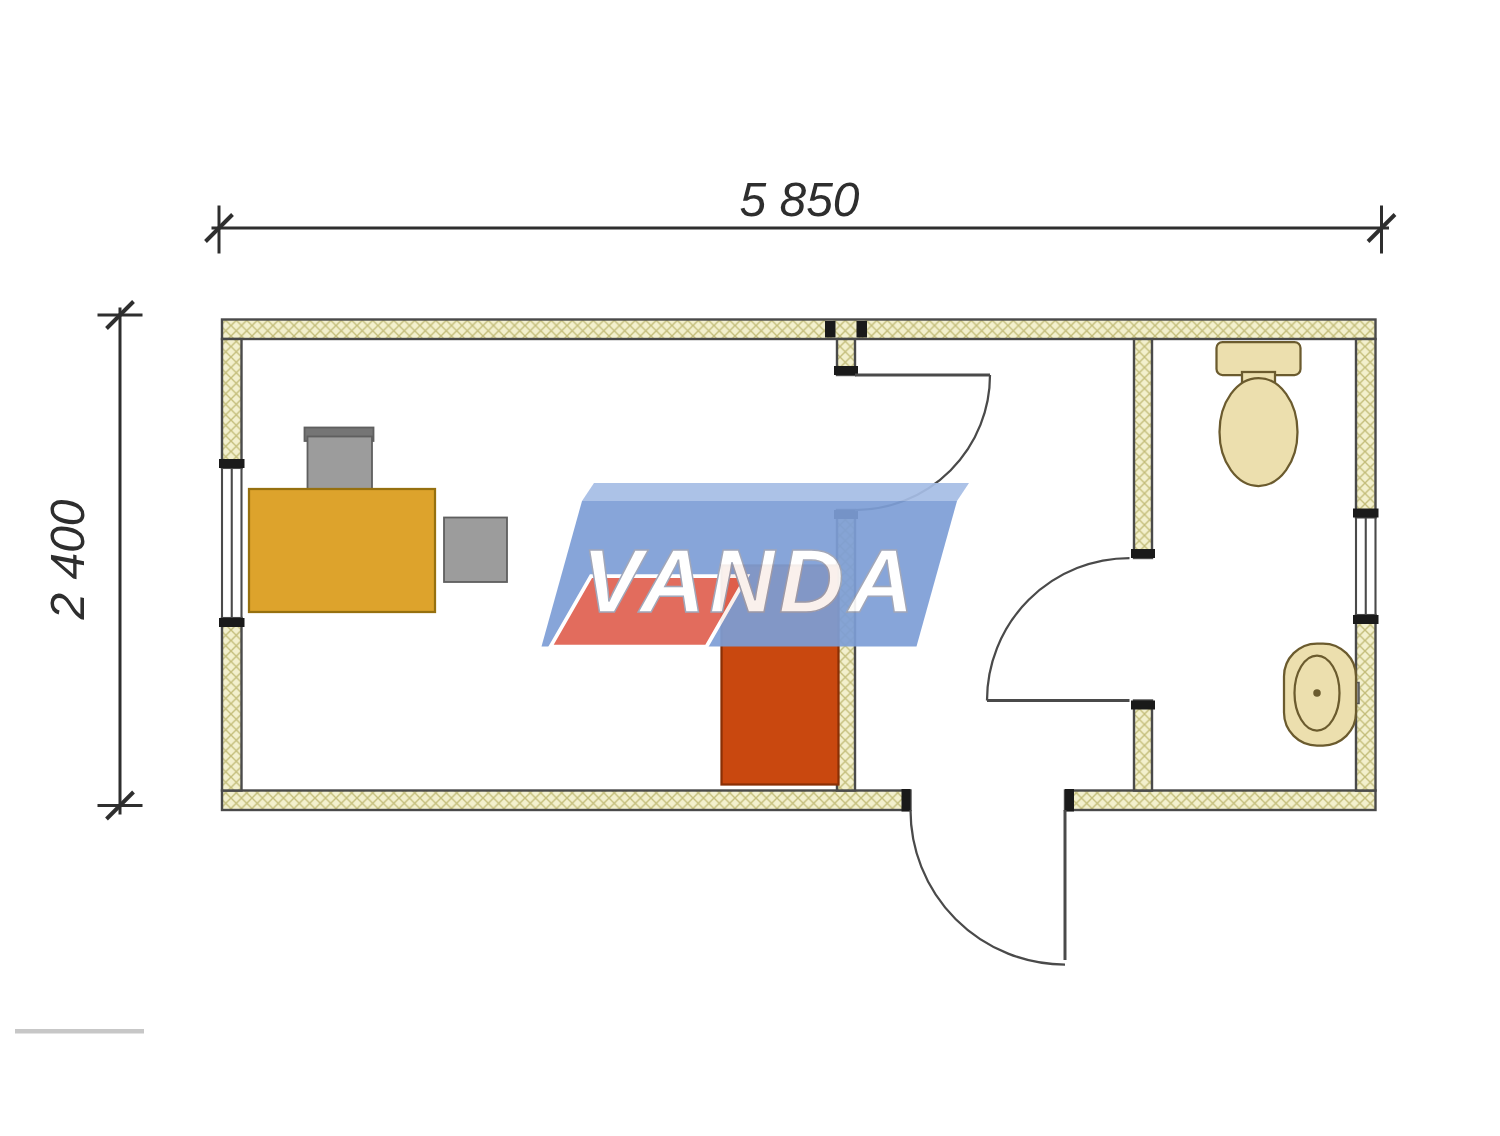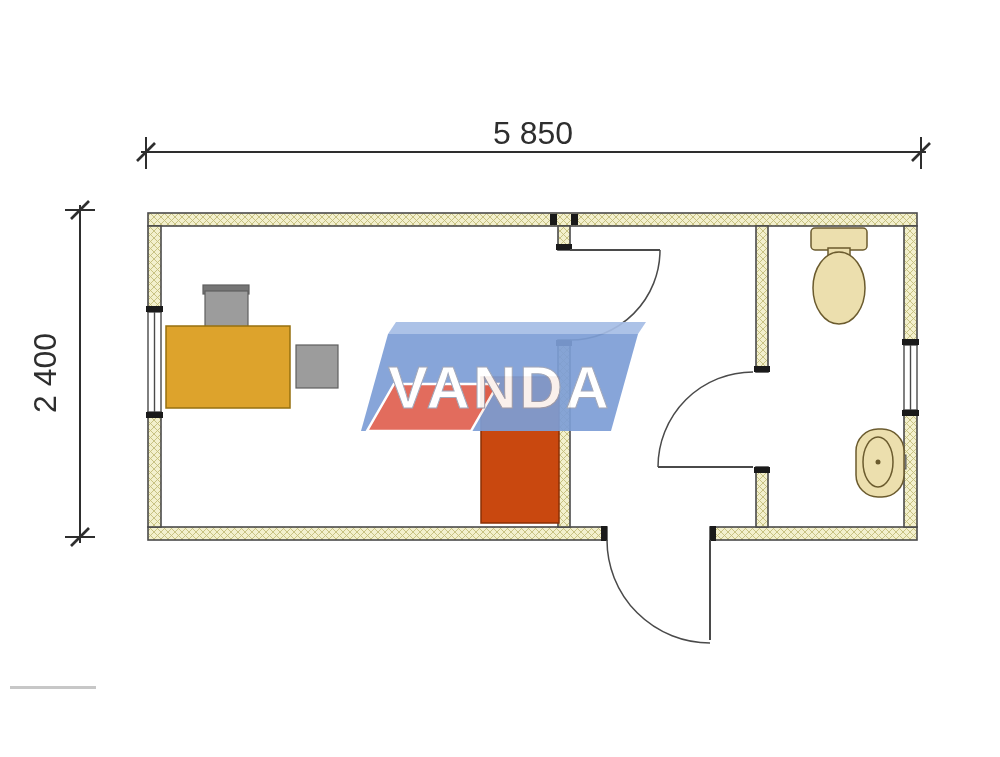--- a/index.html
+++ b/index.html
@@ -1,17 +1,17 @@
 <!DOCTYPE html>
 <html><head>
 <meta charset="utf-8">
 <style>
   html,body{margin:0;padding:0;background:#ffffff;}
   .stage{position:relative;width:1000px;height:757px;background:#fff;overflow:hidden;
-         font-family:"Liberation Sans", sans-serif;}
+         font-family:"Liberation Sans", sans-serif;font-style:italic;}
   svg{display:block;}
   text{font-family:"Liberation Sans", sans-serif;}
   .dim-text{font-size:32px;}
   .wm-text{font-size:60px;font-weight:700;letter-spacing:3px;}
 </style>
 </head>
 <body>
 
 <div class="stage">
 <svg width="1000" height="757" viewBox="0 0 1000 757" xmlns="http://www.w3.org/2000/svg">

